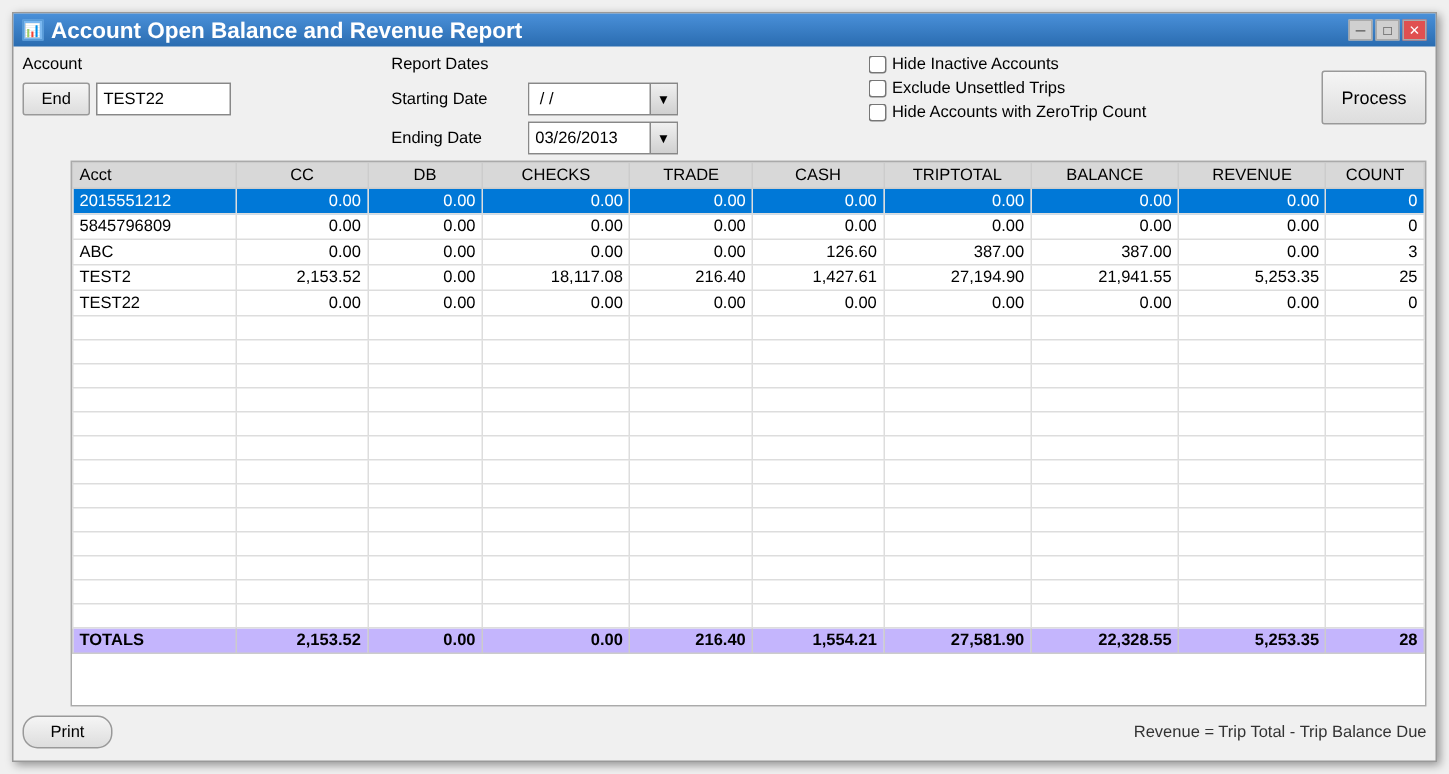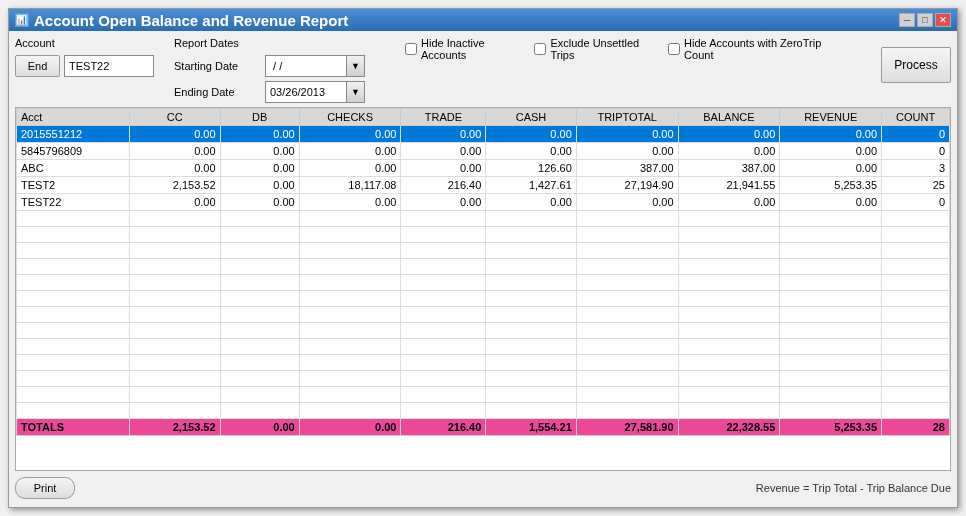--- a/index.html
+++ b/index.html
@@ -159,21 +159,21 @@
       background: linear-gradient(to bottom, #f0f0f0, #d0d0d0);
       border-left: 1px solid #888;
       cursor: pointer;
       display: flex;
       align-items: center;
       justify-content: center;
       font-size: 9px;
     }
     .checkboxes-section {
       display: flex;
-      flex-direction: row;
+      flex-direction: column;
       gap: 4px;
       margin-left: 20px;
     }
     .checkbox-row {
       display: flex;
       align-items: center;
       gap: 4px;
     }
     .checkbox-row input[type=checkbox] {
       width: 12px;
@@ -196,20 +196,21 @@
       border-radius: 2px;
       cursor: pointer;
       font-size: 12px;
       font-weight: normal;
     }
     .table-section {
       flex: 1;
       overflow: hidden;
       border: 1px solid #aaa;
       background: white;
+      margin-left: 32px;
     }
     table {
       width: 100%;
       border-collapse: collapse;
       font-size: 11px;
     }
     thead tr {
       background: #e0e0e0;
     }
     thead th {
@@ -233,21 +234,21 @@
     tbody td {
       border: 1px solid #ddd;
       padding: 2px 4px;
       text-align: right;
       white-space: nowrap;
     }
     tbody td:first-child {
       text-align: left;
     }
     tfoot tr {
-      background: #ec4899;
+      background: #c4b5fd;
       font-weight: bold;
     }
     tfoot td {
       border: 1px solid #ccc;
       padding: 2px 4px;
       text-align: right;
     }
     tfoot td:first-child {
       text-align: left;
     }

